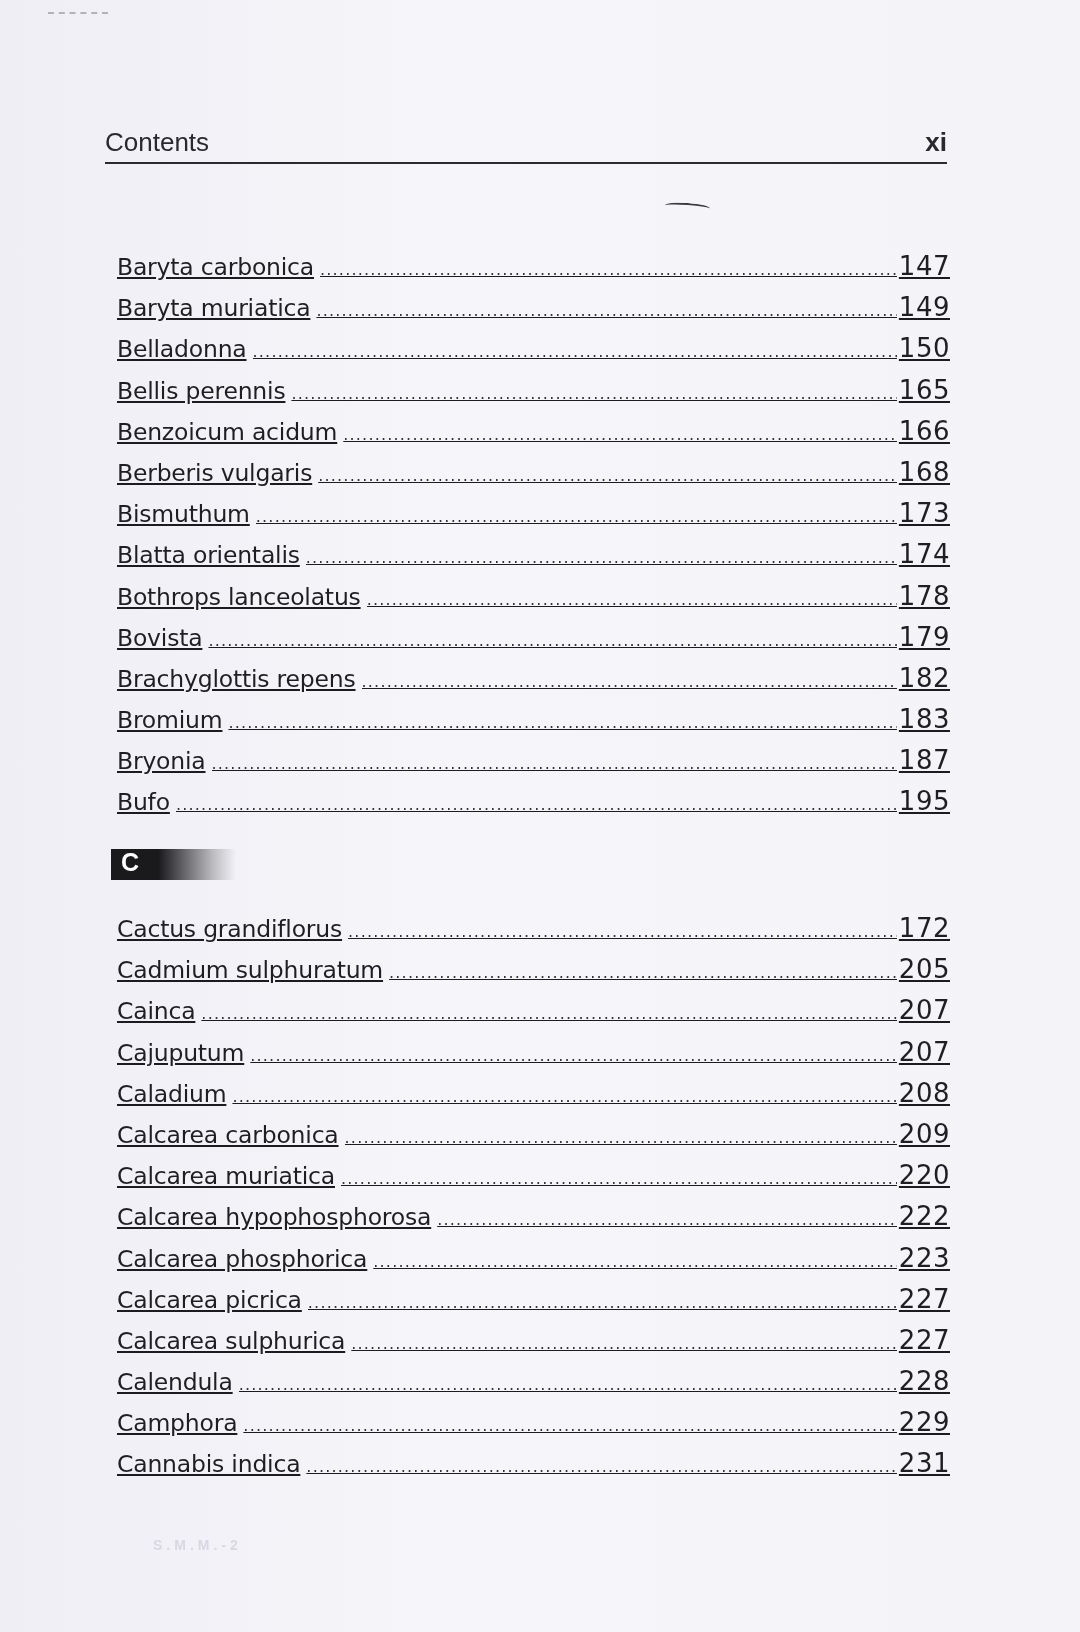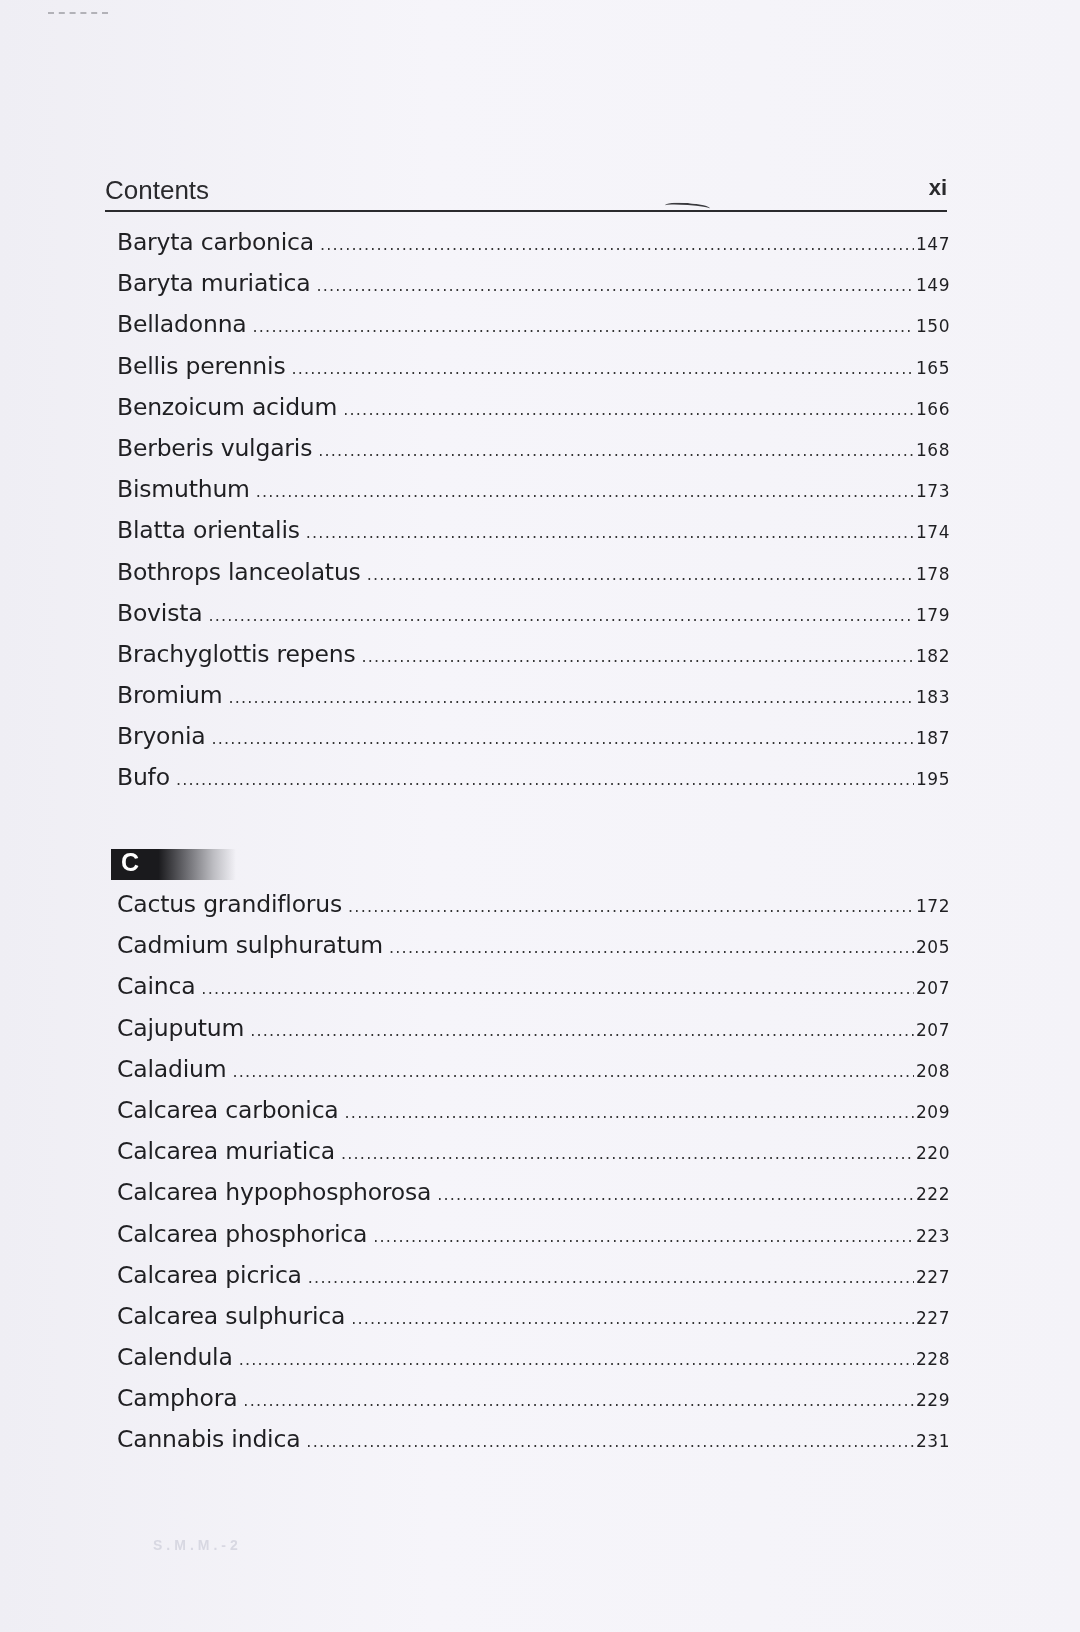--- a/index.html
+++ b/index.html
@@ -12,57 +12,57 @@
   }
   .page-bg {
     position: absolute; inset: 0;
     background: linear-gradient(90deg, #efeef4 0%, #f6f5fa 40%, #f4f3f8 100%);
   }
   .scan-mark {
     position: absolute; left: 48px; top: 12px; width: 60px; height: 2px;
     border-top: 2px dashed #8a8a90; opacity: .6;
   }
   .running-head {
-    position: absolute; left: 105px; top: 125px; width: 842px; height: 40px; margin-top: 48px;
+    position: absolute; left: 105px; top: 125px; width: 842px; height: 40px;
   }
   .running-head .title {
     position: absolute; left: 0; top: 2px;
     font-family: "Liberation Sans", sans-serif; font-size: 26px; color: #2a2a2d;
   }
   .running-head .folio {
     position: absolute; right: 0; top: 2px;
-    font-family: "Liberation Sans", sans-serif; font-size: 22px; font-weight: bold; color: #2a2a2d;
+    font-family: "Liberation Sans", sans-serif; font-size: 26px; font-weight: bold; color: #2a2a2d;
   }
   .running-head .rule {
     position: absolute; left: 0; right: 0; top: 37px; height: 0;
     border-top: 2.5px solid #2b2b2e;
   }
   .stray-dash {
     position: absolute; left: 665px; top: 203px; width: 45px; height: 6px;
     border-top: 2px solid #3a3a3e; border-radius: 50%; transform: rotate(4deg);
   }
   .toc {
-    position: absolute; left: 117px; width: 833px;
+    position: absolute; left: 117px; width: 833px; text-decoration: underline;
   }
   .toc-entry {
     display: flex; align-items: baseline;
     height: 41.2px; line-height: 41.2px;
     font-family: "DejaVu Sans", sans-serif; font-size: 23.5px; color: #1f1f22;
     letter-spacing: -0.2px;
   }
   .toc-entry .name { white-space: nowrap; flex: 0 0 auto; }
   .toc-entry .leader {
     flex: 1 1 auto; overflow: hidden; white-space: nowrap;
     margin: 0 2px 0 6px; color: #333;
     font-size: 16px; letter-spacing: 1.2px;
   }
   .toc-entry .leader::before {
     content: "................................................................................................................................................................................................................................";
   }
-  .toc-entry .page { flex: 0 0 auto; font-size: 17px; letter-spacing: 0.5px; }
+  .toc-entry .page { flex: 0 0 auto; font-size: 26px; letter-spacing: 0.5px; margin-top: 24px; }
   .group-b { top: 222px; }
   .group-c { top: 884px; }
   .section-band {
     position: absolute; left: 111px; top: 849px; width: 125px; height: 31px;
     background: linear-gradient(90deg, #1a1a1d 0%, #1a1a1d 38%, #6b6b70 60%, #bdbdc2 82%, rgba(240,240,245,0) 100%);
   }
   .section-band .letter {
     position: absolute; left: 10px; top: -1px;
     font-family: "Liberation Sans", sans-serif; font-weight: bold; font-size: 25px; color: #ffffff;
   }

